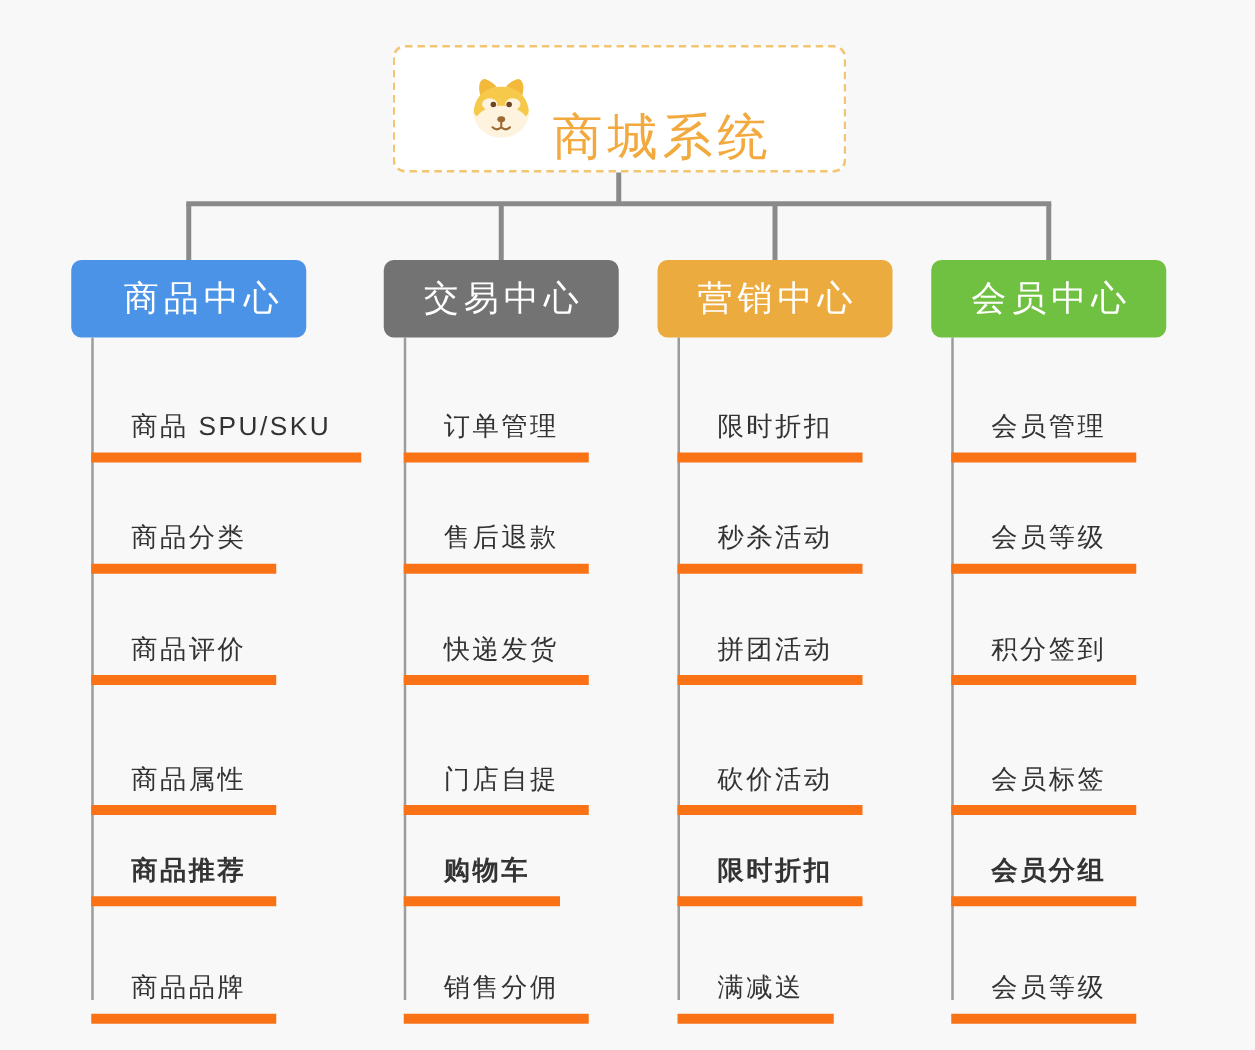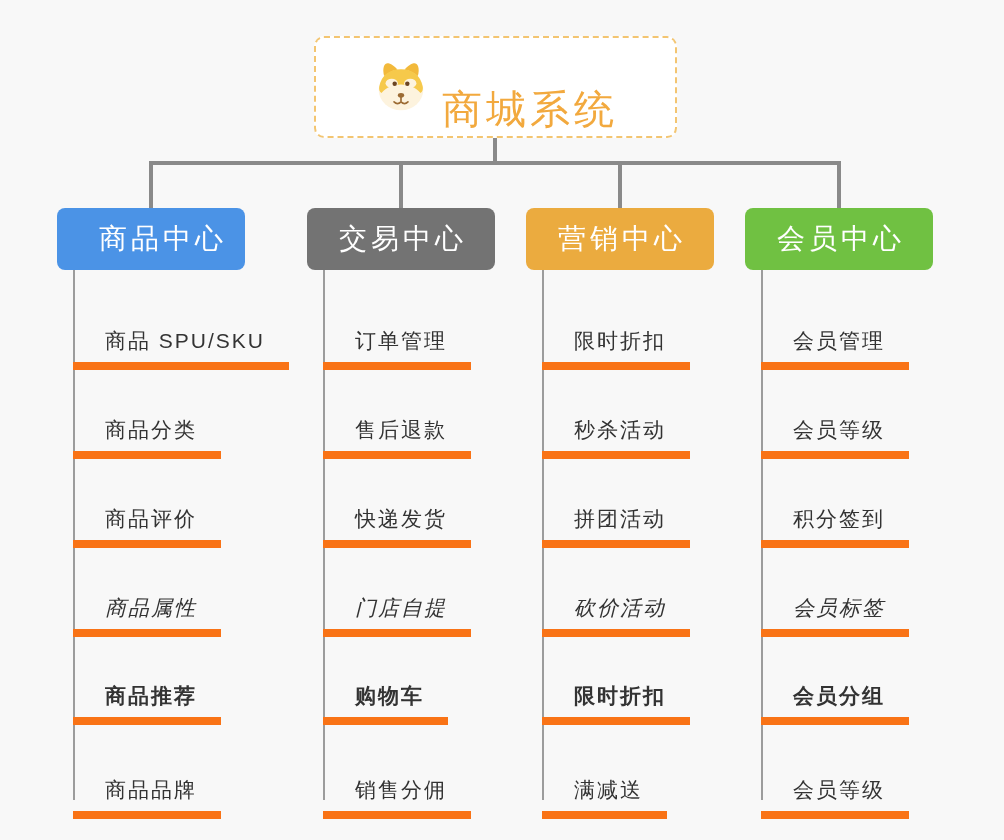--- a/index.html
+++ b/index.html
@@ -44,21 +44,21 @@
   .item{
     position:absolute;left:0;height:42px;width:max-content;
     border-bottom:8px solid #f97316;
     display:flex;align-items:flex-end;
     padding:0 24px 7px 32px;
     font-size:21px;letter-spacing:2px;color:#333333;white-space:nowrap;
   }
   .item:nth-of-type(2){top:43px;}
   .item:nth-of-type(3){top:132px;}
   .item:nth-of-type(4){top:221px;}
-  .item:nth-of-type(5){top:310px;font-style:italic;}
+  .item:nth-of-type(5){top:325px;}
   .item:nth-of-type(6){top:398px;font-weight:bold;}
   .item:nth-of-type(7){top:492px;text-align:right;}
 </style>
 </head>
 <body>
 
 <div class="canvas">
 
   <div class="root" style="border-color: rgb(243, 197, 113);">
     <span class="dog">

